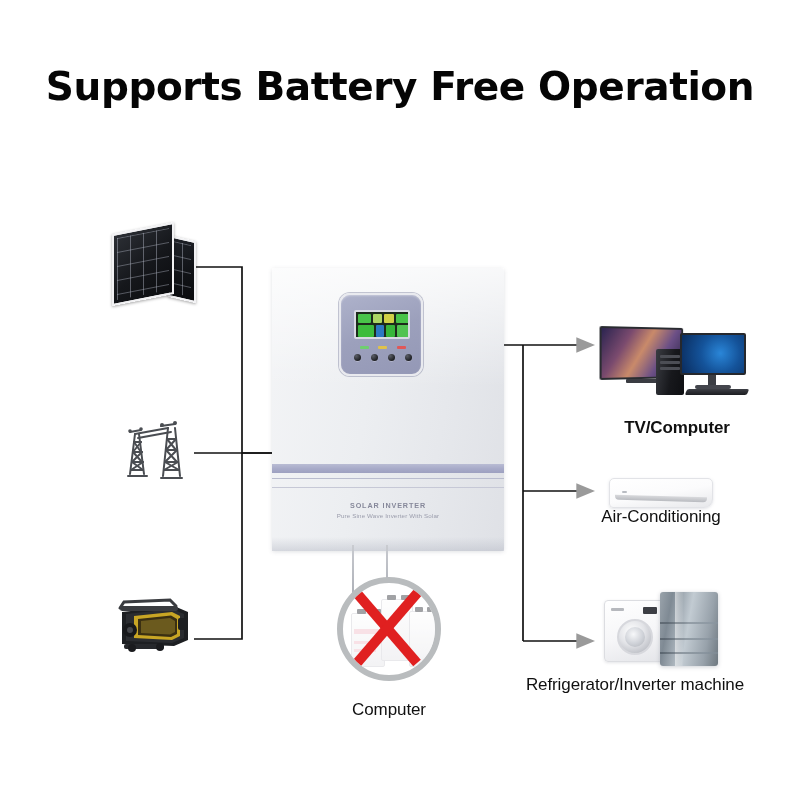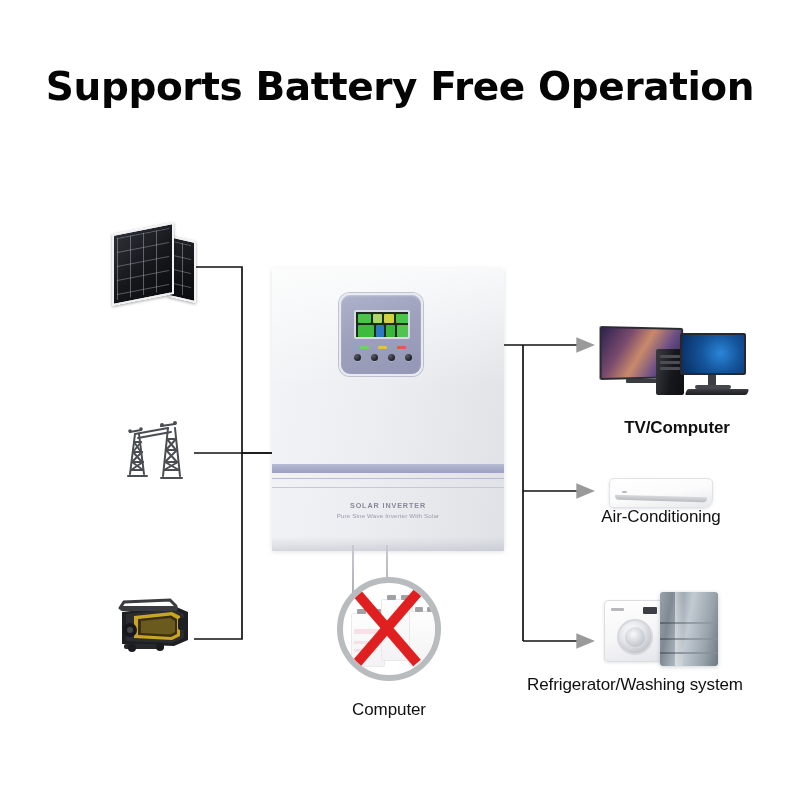--- a/index.html
+++ b/index.html
@@ -591,15 +591,15 @@
         <div class="washer-glass"></div>
       </div>
     </div>
     <div class="fridge">
       <div class="fridge-sheen"></div>
       <div class="fridge-line" style="top:30px;"></div>
       <div class="fridge-line" style="top:46px;"></div>
       <div class="fridge-line" style="top:60px;"></div>
     </div>
   </div>
-  <div class="node-label" style="left:485px;top:675px;width:300px;">Refrigerator/Washing system</div>
+  <div class="node-label" style="left:485px;top:675px;width:300px;">Refrigerator/Inverter machine</div>
 
 </div>
 
 </body></html>

